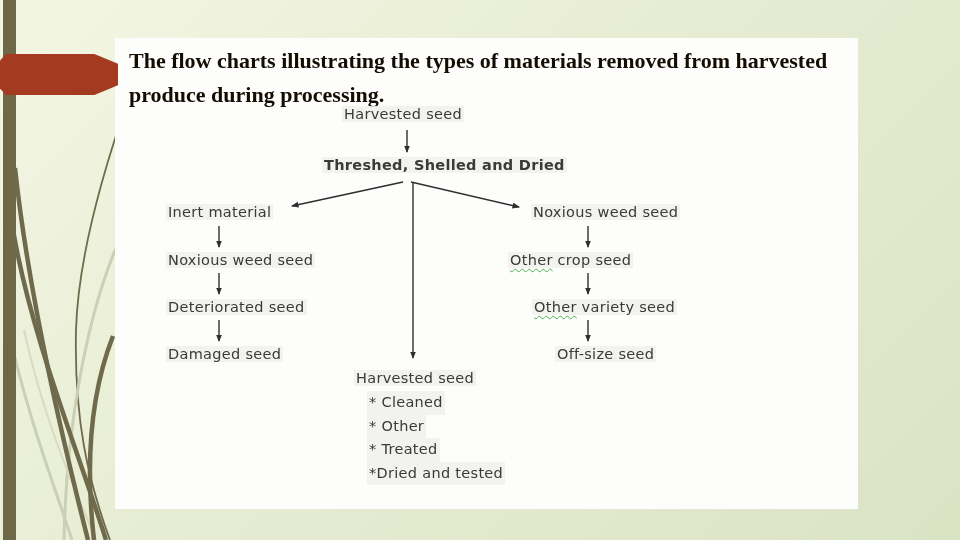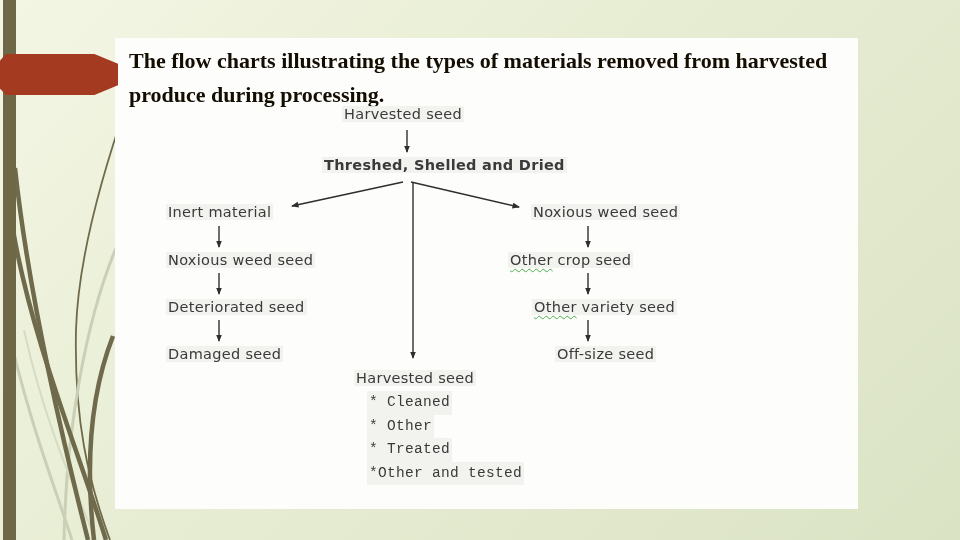--- a/index.html
+++ b/index.html
@@ -22,21 +22,21 @@
   }
   .node{
     position:absolute;z-index:5;font-size:14.5px;letter-spacing:0.3px;color:#3a3a3a;
     background:rgba(240,240,236,0.85);padding:0 2px;white-space:nowrap;
   }
   .squiggle{
     text-decoration:underline;text-decoration-style:wavy;
     text-decoration-color:#4caf50;text-decoration-thickness:1px;text-underline-offset:3px;
   }
   .bullets{position:absolute;left:367px;top:391px;z-index:5;font-size:14.5px;letter-spacing:0.3px;color:#3a3a3a;}
-  .bullets div{line-height:23.6px;background:rgba(240,240,236,0.85);padding:0 2px;width:max-content;font-family:Liberation Mono, monospace;}
+  .bullets div{line-height:23.6px;background:rgba(240,240,236,0.85);padding:0 2px;width:max-content;}
   .arrow-layer{position:absolute;left:0;top:0;width:960px;height:540px;z-index:6;pointer-events:none;}
 </style>
 </head>
 <body>
 
 <svg class="grass-layer" viewBox="0 0 960 540">
   <path d="M128,100 C100,180 78,260 76,330 C74,420 88,480 110,540" fill="none" stroke="#6f6a4c" stroke-width="1.8"></path>
   <path d="M116,248 C86,320 66,430 64,540" fill="none" stroke="#cad0b6" stroke-width="3"></path>
   <path d="M6,320 C28,420 56,490 72,540" fill="none" stroke="#cad0b6" stroke-width="3"></path>
   <path d="M24,330 C46,430 80,500 96,540" fill="none" stroke="#d6dbc2" stroke-width="2"></path>
@@ -62,21 +62,21 @@
 <div class="node" style="left:531px;top:204px;">Noxious weed seed</div>
 <div class="node" style="left:508px;top:252px;"><span class="squiggle">Other</span><span> crop seed</span></div>
 <div class="node" style="left:532px;top:299px;"><span class="squiggle">Other</span><span> variety seed</span></div>
 <div class="node" style="left:555px;top:346px;">Off-size seed</div>
 
 <div class="node" style="left:354px;top:370px;">Harvested seed</div>
 <div class="bullets">
   <div>* Cleaned</div>
   <div>* Other</div>
   <div>* Treated</div>
-  <div>*Other and tested</div>
+  <div>*Dried and tested</div>
 </div>
 
 <svg class="arrow-layer" viewBox="0 0 960 540">
   <defs>
     <marker id="arr" markerWidth="9" markerHeight="8" refX="6.5" refY="3" orient="auto" markerUnits="userSpaceOnUse">
       <path d="M0,0 L7.5,3 L0,6 z" fill="#2e2e2e"></path>
     </marker>
   </defs>
   <line x1="407" y1="130" x2="407" y2="152" stroke="#2e2e2e" stroke-width="1.4" marker-end="url(#arr)"></line>
   <line x1="403" y1="182" x2="292" y2="206" stroke="#2e2e2e" stroke-width="1.4" marker-end="url(#arr)"></line>

